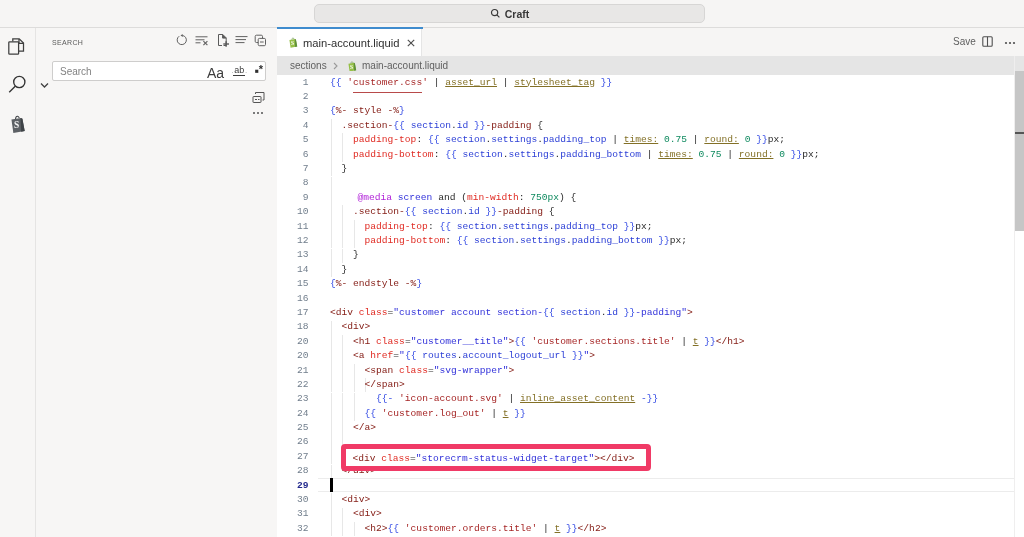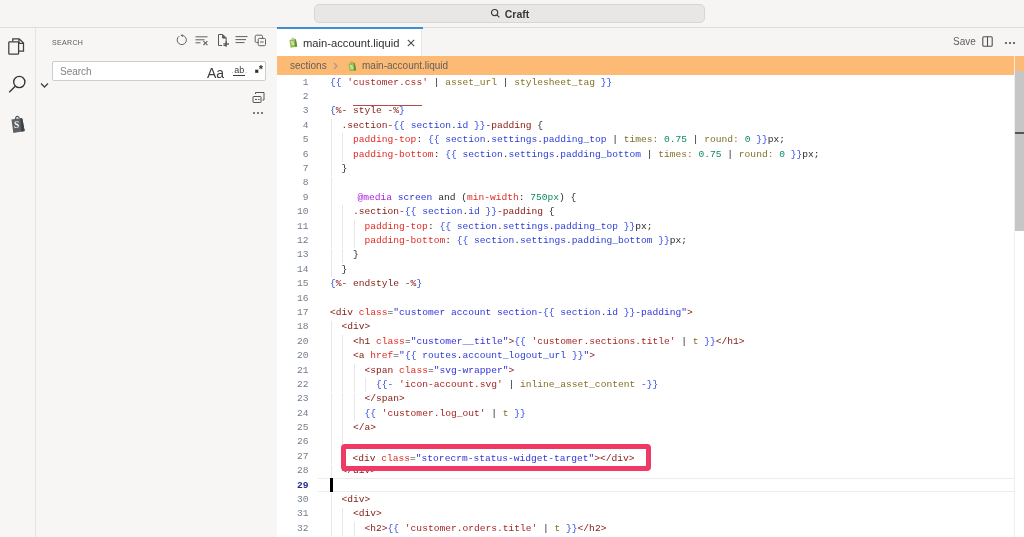--- a/index.html
+++ b/index.html
@@ -24,34 +24,34 @@
 .inp .ph { position:absolute; left:7px; top:50%; transform:translateY(-50%); }
 
 #tabstrip { position:absolute; left:277px; top:28px; width:747px; height:28px;
   background:#f6f5f4; }
 #stripborder { position:absolute; left:145px; top:27.6px; width:602px; height:0.8px; background:#e3e2e1; }
 #tabblue { position:absolute; left:-0.5px; top:-1px; width:146px; height:2px; background:#3f8cce; z-index:3; }
 #tab { position:absolute; left:0px; top:0px; width:145px; height:29px; background:#fff;
   border-right:1px solid #e5e5e5;
   display:flex; align-items:center; font-size:11.2px; color:#2f2f2f; }
 #breadcrumb { position:absolute; left:277px; top:56px; width:747px; height:19px;
-  background:#fdba74; font-size:10px; color:#616161; }
+  background:#e5e5e5; font-size:10px; color:#616161; }
 
 #gutter { position:absolute; left:277px; top:75.7px; width:31.5px; }
 .num { height:14.4px; line-height:14.4px; text-align:right;
   font-family:"Liberation Mono",monospace; font-size:9.6px; color:#717e8c; }
 .num.act { color:#242a8e; font-weight:bold; }
 #code { position:absolute; left:330.0px; top:75.7px; }
 .cl { height:14.4px; line-height:14.4px; white-space:pre;
   font-family:"Liberation Mono",monospace; font-size:9.6px; color:#2a2a2a; }
 .cl i, #boxline i { font-style:normal; }
 i.m { color:#862019; } i.r { color:#e02c24; } i.s { color:#a62626; }
 i.b { color:#3249e4; } i.v { color:#2c3fd6; } i.a { color:#3232da;text-align:center; }
-i.f { color:#837026; } i.g { color:#0f8a5f; } i.pp { color:#b01fd8;margin-left:16px; }
-i.su { color:#a62626; border-bottom:1px solid #b84a4a; padding-bottom:17px; }
+i.f { color:#837026;text-decoration:underline; } i.g { color:#0f8a5f; } i.pp { color:#b01fd8;margin-left:16px; }
+i.su { color:#a62626; border-bottom:1px solid #b84a4a; padding-bottom:4px; }
 .ig { position:absolute; width:1px; height:14.4px; background:#e7e7e7; }
 
 #curline { position:absolute; left:318px; top:477.9px; width:696px; height:14.6px;
   border-top:1px solid #ececec; border-bottom:1px solid #ececec; }
 #cursor { position:absolute; left:330px; top:478.4px; width:2.5px; height:13.8px; background:#000; }
 
 #redbox { position:absolute; left:341.2px; top:443.9px; width:309.6px; height:27.6px;
   border:5.5px solid #f03a66; border-radius:4px; background:#fff; }
 #boxline { position:absolute; left:6.3px; top:50%; transform:translateY(-50%); white-space:pre;
   font-family:"Liberation Mono",monospace; font-size:9.6px; color:#2a2a2a; }
@@ -287,22 +287,22 @@
     <div class="cl">      <i class="r">padding-bottom</i>: <i class="b">{{</i> <i class="v">section</i>.<i class="v">settings</i>.<i class="v">padding_bottom</i> <i class="b">}}</i>px;</div>
     <div class="cl">    }</div>
     <div class="cl">  }</div>
     <div class="cl"><i class="b">{</i><i class="m">%- endstyle -%</i><i class="b">}</i></div>
     <div class="cl"></div>
     <div class="cl"><i class="m">&lt;div</i> <i class="r">class</i>=<i class="a">"customer account section-</i><i class="b">{{</i> <i class="v">section</i>.<i class="v">id</i> <i class="b">}}</i><i class="a">-padding"</i><i class="m">&gt;</i></div>
     <div class="cl">  <i class="m">&lt;div&gt;</i></div>
     <div class="cl">    <i class="m">&lt;h1</i> <i class="r">class</i>=<i class="a">"customer__title"</i><i class="m">&gt;</i><i class="b">{{</i> <i class="s">'customer.sections.title'</i> | <i class="f">t</i> <i class="b">}}</i><i class="m">&lt;/h1&gt;</i></div>
     <div class="cl">    <i class="m">&lt;a</i> <i class="r">href</i>=<i class="a">"</i><i class="b">{{</i> <i class="v">routes</i>.<i class="v">account_logout_url</i> <i class="b">}}</i><i class="a">"</i><i class="m">&gt;</i></div>
     <div class="cl">      <i class="m">&lt;span</i> <i class="r">class</i>=<i class="a">"svg-wrapper"</i><i class="m">&gt;</i></div>
+    <div class="cl">      <i class="m">&lt;/span&gt;</i></div>
     <div class="cl">        <i class="b">{{-</i> <i class="s">'icon-account.svg'</i> | <i class="f">inline_asset_content</i> <i class="b">-}}</i></div>
-    <div class="cl">      <i class="m">&lt;/span&gt;</i></div>
     <div class="cl">      <i class="b">{{</i> <i class="s">'customer.log_out'</i> | <i class="f">t</i> <i class="b">}}</i></div>
     <div class="cl">    <i class="m">&lt;/a&gt;</i></div>
     <div class="cl"></div>
     <div class="cl"></div>
     <div class="cl">  <i class="m">&lt;/div&gt;</i></div>
     <div class="cl"></div>
     <div class="cl">  <i class="m">&lt;div&gt;</i></div>
     <div class="cl">    <i class="m">&lt;div&gt;</i></div>
     <div class="cl">      <i class="m">&lt;h2&gt;</i><i class="b">{{</i> <i class="s">'customer.orders.title'</i> | <i class="f">t</i> <i class="b">}}</i><i class="m">&lt;/h2&gt;</i></div>
   </div>

